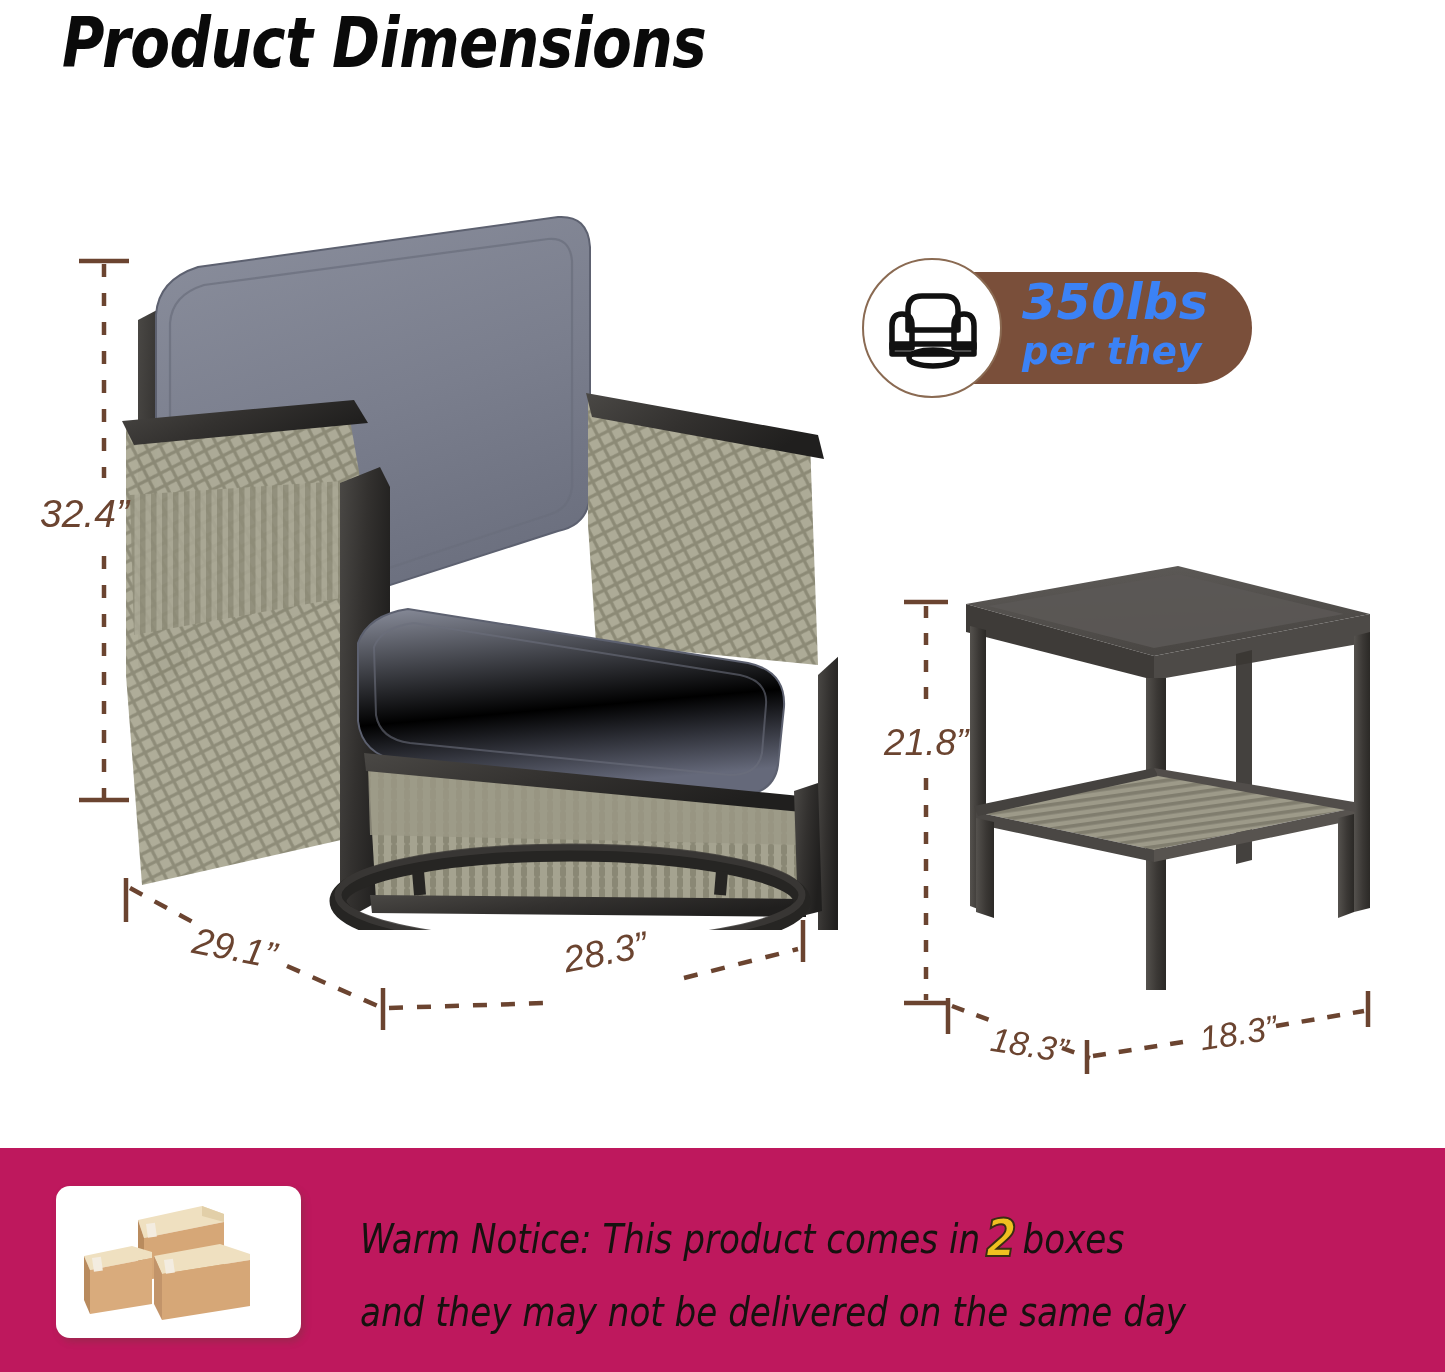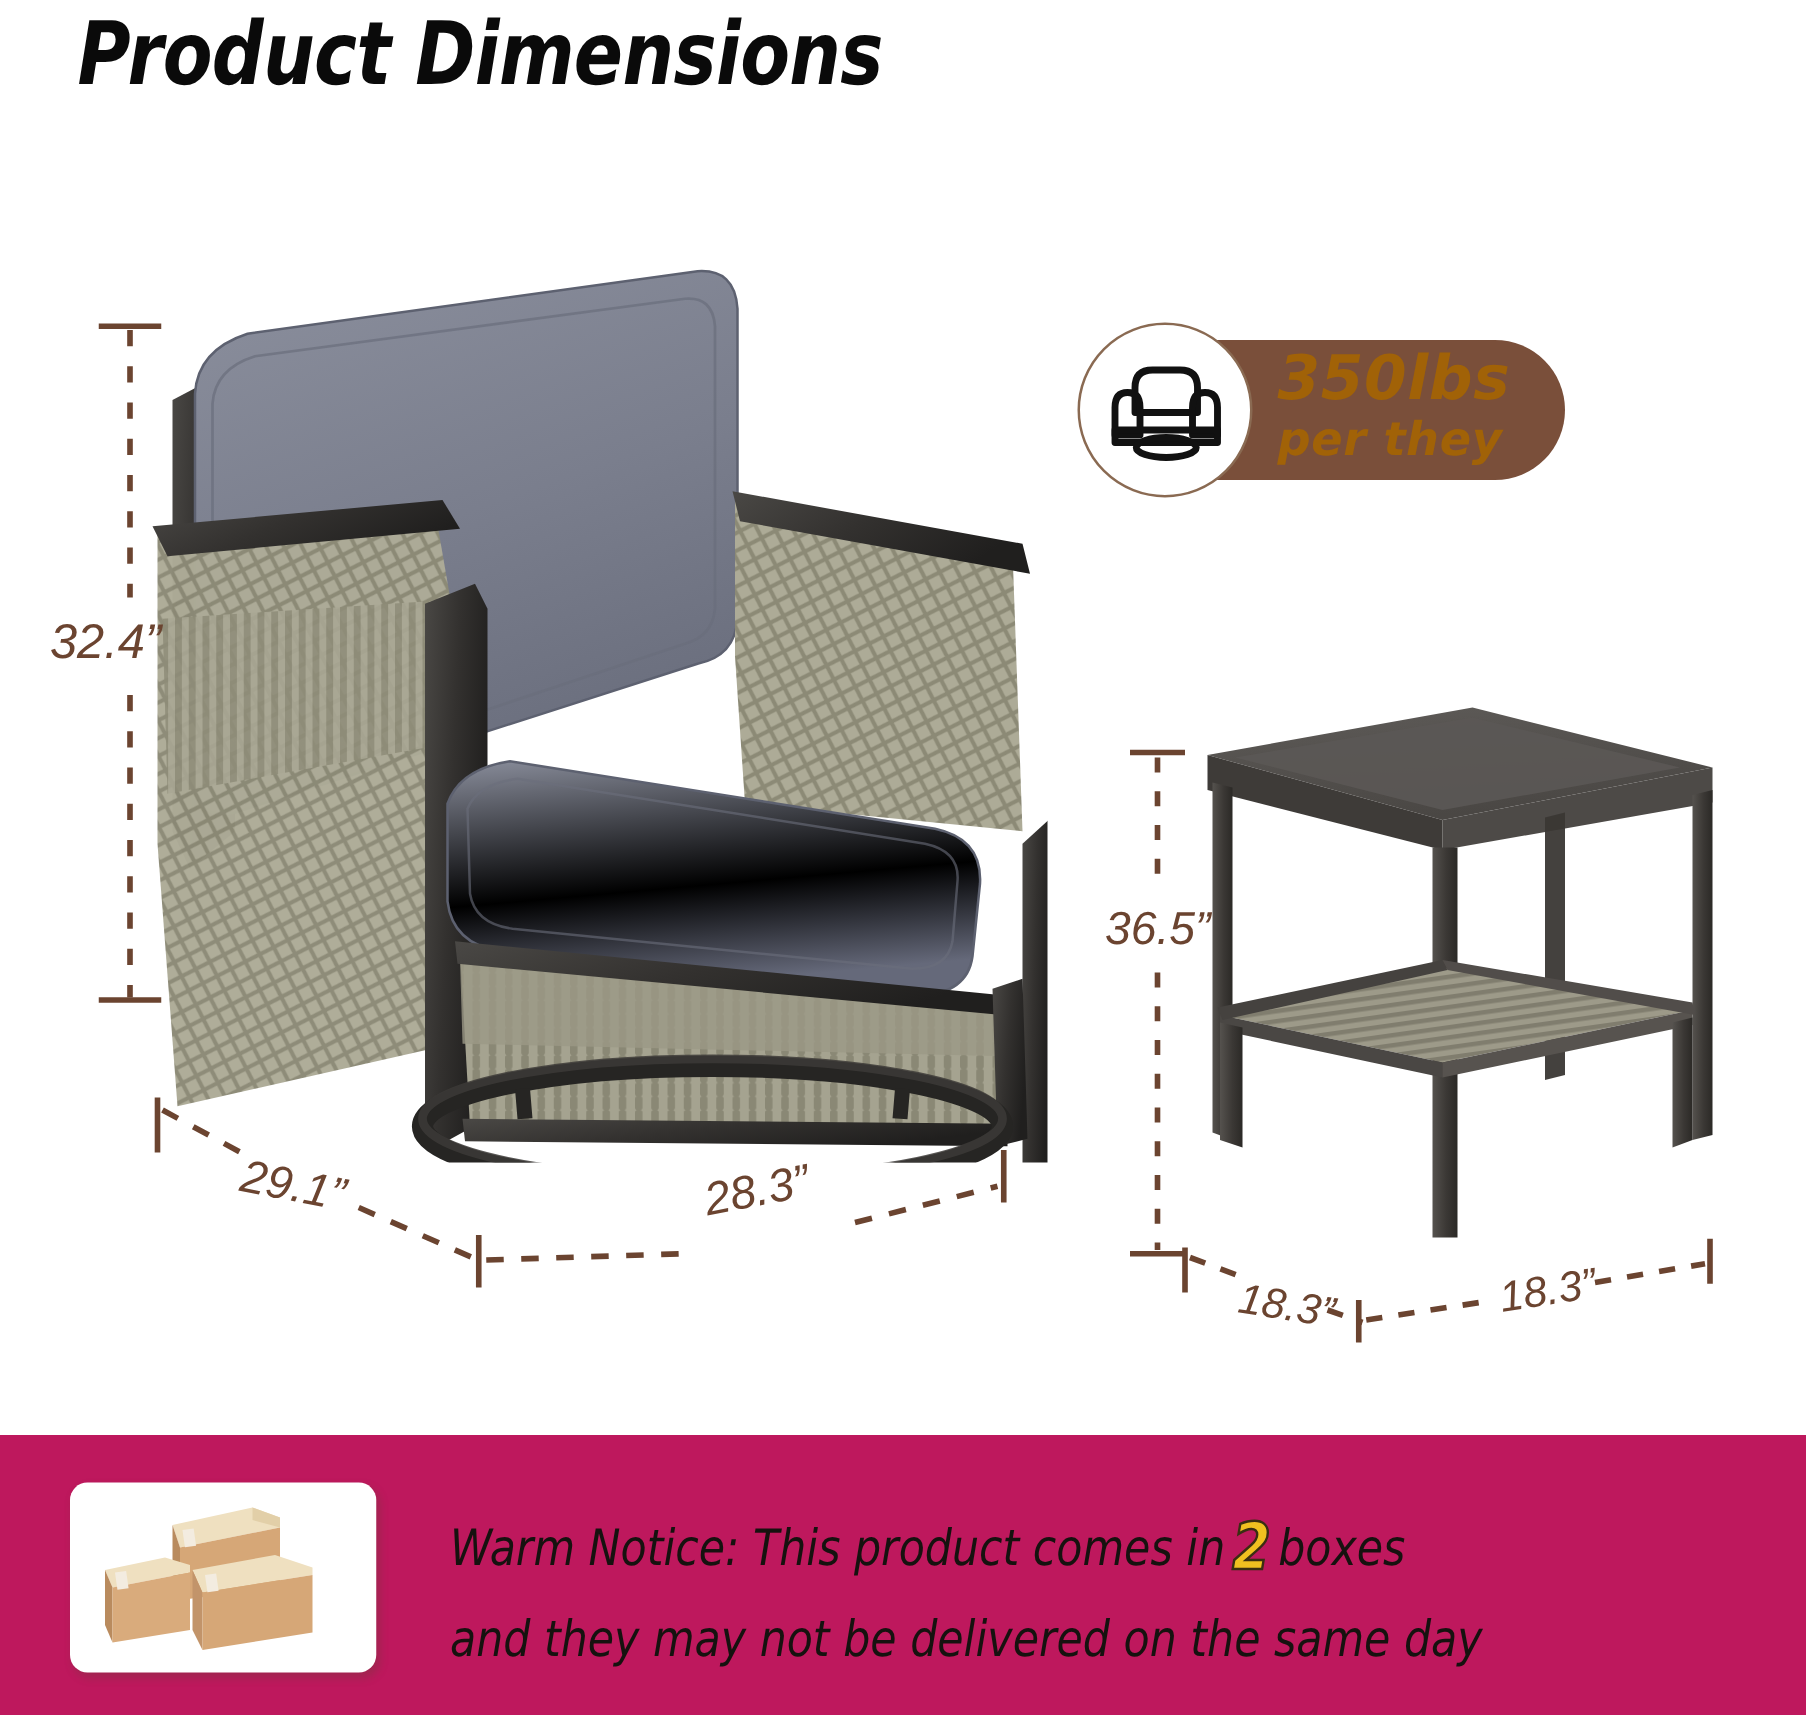--- a/index.html
+++ b/index.html
@@ -67,21 +67,21 @@
     left: 24px;
     top: 26px;
     width: 92px;
     height: 88px;
   }
   #badge-text {
     position: absolute;
     left: 160px;
     top: 20px;
     width: 230px;
-    color: #a16207;
+    color: #3b82f6;
     line-height: 1.0;
   }
   #badge-line-1 {
     font-family: "DejaVu Sans", sans-serif;
     font-size: 49px;
     font-weight: 700;
     letter-spacing: 0.5px;
     display: block;
   }
   #badge-line-2 {
@@ -360,21 +360,21 @@
 
       <line x1="1093" y1="1056" x2="1190" y2="1041" stroke-dasharray="13 13"></line>
       <line x1="1276" y1="1026" x2="1364" y2="1011" stroke-dasharray="13 13"></line>
       <line x1="1368" y1="991" x2="1368" y2="1027"></line>
     </g>
   </svg>
 
   <div class="dim-label" id="dim-chair-height">32.4”</div>
   <div class="dim-label" id="dim-chair-depth">29.1”</div>
   <div class="dim-label" id="dim-chair-width">28.3”</div>
-  <div class="dim-label" id="dim-table-height">36.5”</div>
+  <div class="dim-label" id="dim-table-height">21.8”</div>
   <div class="dim-label" id="dim-table-depth">18.3”</div>
   <div class="dim-label" id="dim-table-width">18.3”</div>
 
   <div id="capacity-badge">
     <div id="badge-pill"></div>
     <div id="badge-circle"></div>
     <svg id="badge-icon-svg" viewBox="0 0 92 88" xmlns="http://www.w3.org/2000/svg">
       <g fill="none" stroke="#111111" stroke-width="5.5" stroke-linejoin="round">
         <path d="M22 26 Q22 12 36 12 L58 12 Q72 12 72 26 L72 46 L22 46 Z"></path>
         <path d="M6 42 Q6 30 16 30 Q26 30 26 42 L26 64 L6 64 Z"></path>

